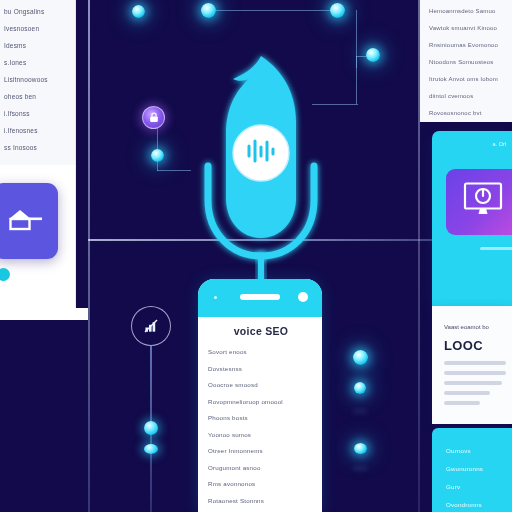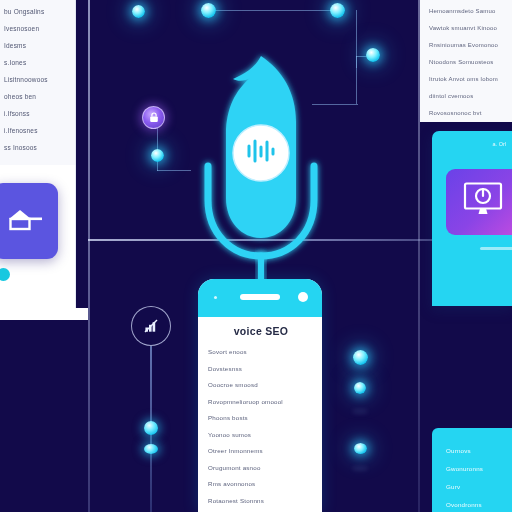--- a/index.html
+++ b/index.html
@@ -312,20 +312,29 @@
           <rect x="3" y="2.5" width="36" height="25" rx="1.6" fill="none" stroke="#ffffff" stroke-width="2.2"></rect>
           <circle cx="21" cy="15" r="7" fill="none" stroke="#ffffff" stroke-width="2.2"></circle>
           <path d="M21 15 L21 8" stroke="#ffffff" stroke-width="2.2" stroke-linecap="round"></path>
           <path d="M18 27.5 L24 27.5 L25.5 33 L16.5 33 Z" fill="#ffffff"></path>
         </svg>
       </span>
     </div>
     <div class="underline"></div>
   </div>
 
+  <div class="card-white-r">
+    <div class="kicker">Vaast eoamot bo</div>
+    <div class="head">LOOC</div>
+    <div class="skel" style="width:62px;"></div>
+    <div class="skel" style="width:62px;"></div>
+    <div class="skel" style="width:58px;"></div>
+    <div class="skel" style="width:46px;"></div>
+    <div class="skel" style="width:36px;"></div>
+  </div>
 
   <div class="card-cyan-br">
     <div class="blur-txt light">Ournovs</div>
     <div class="blur-txt light">Gwonuronns</div>
     <div class="blur-txt light">Gurv</div>
     <div class="blur-txt light">Ovondronns</div>
   </div>
 
   <div class="phone">
     <div class="phone-top">

